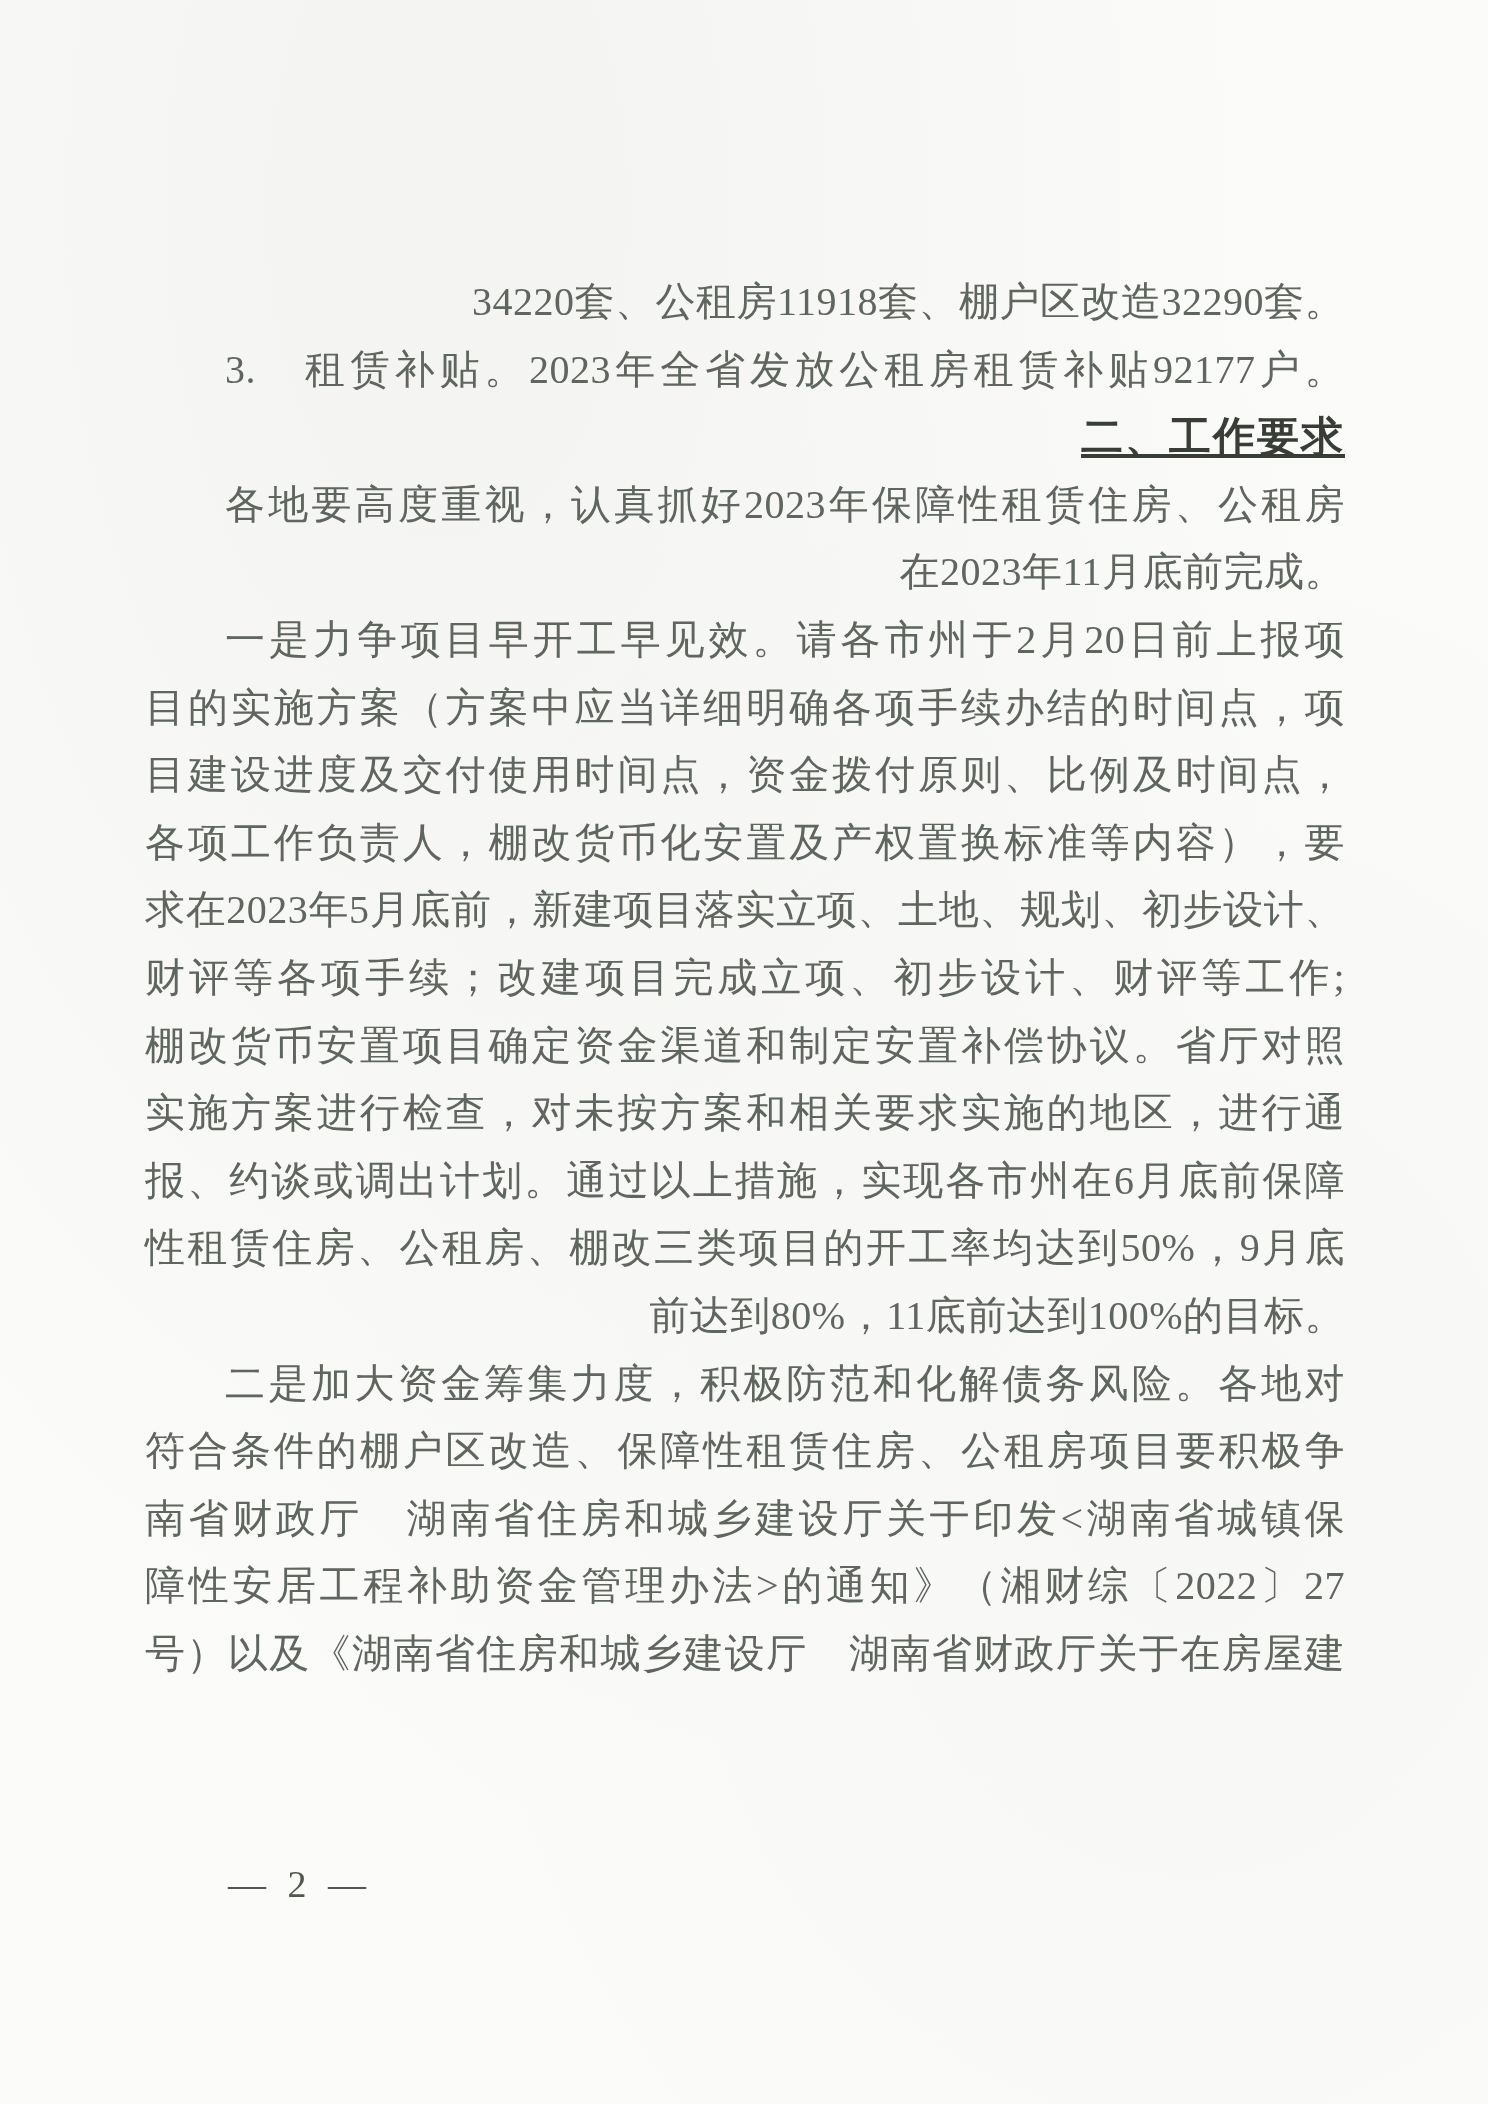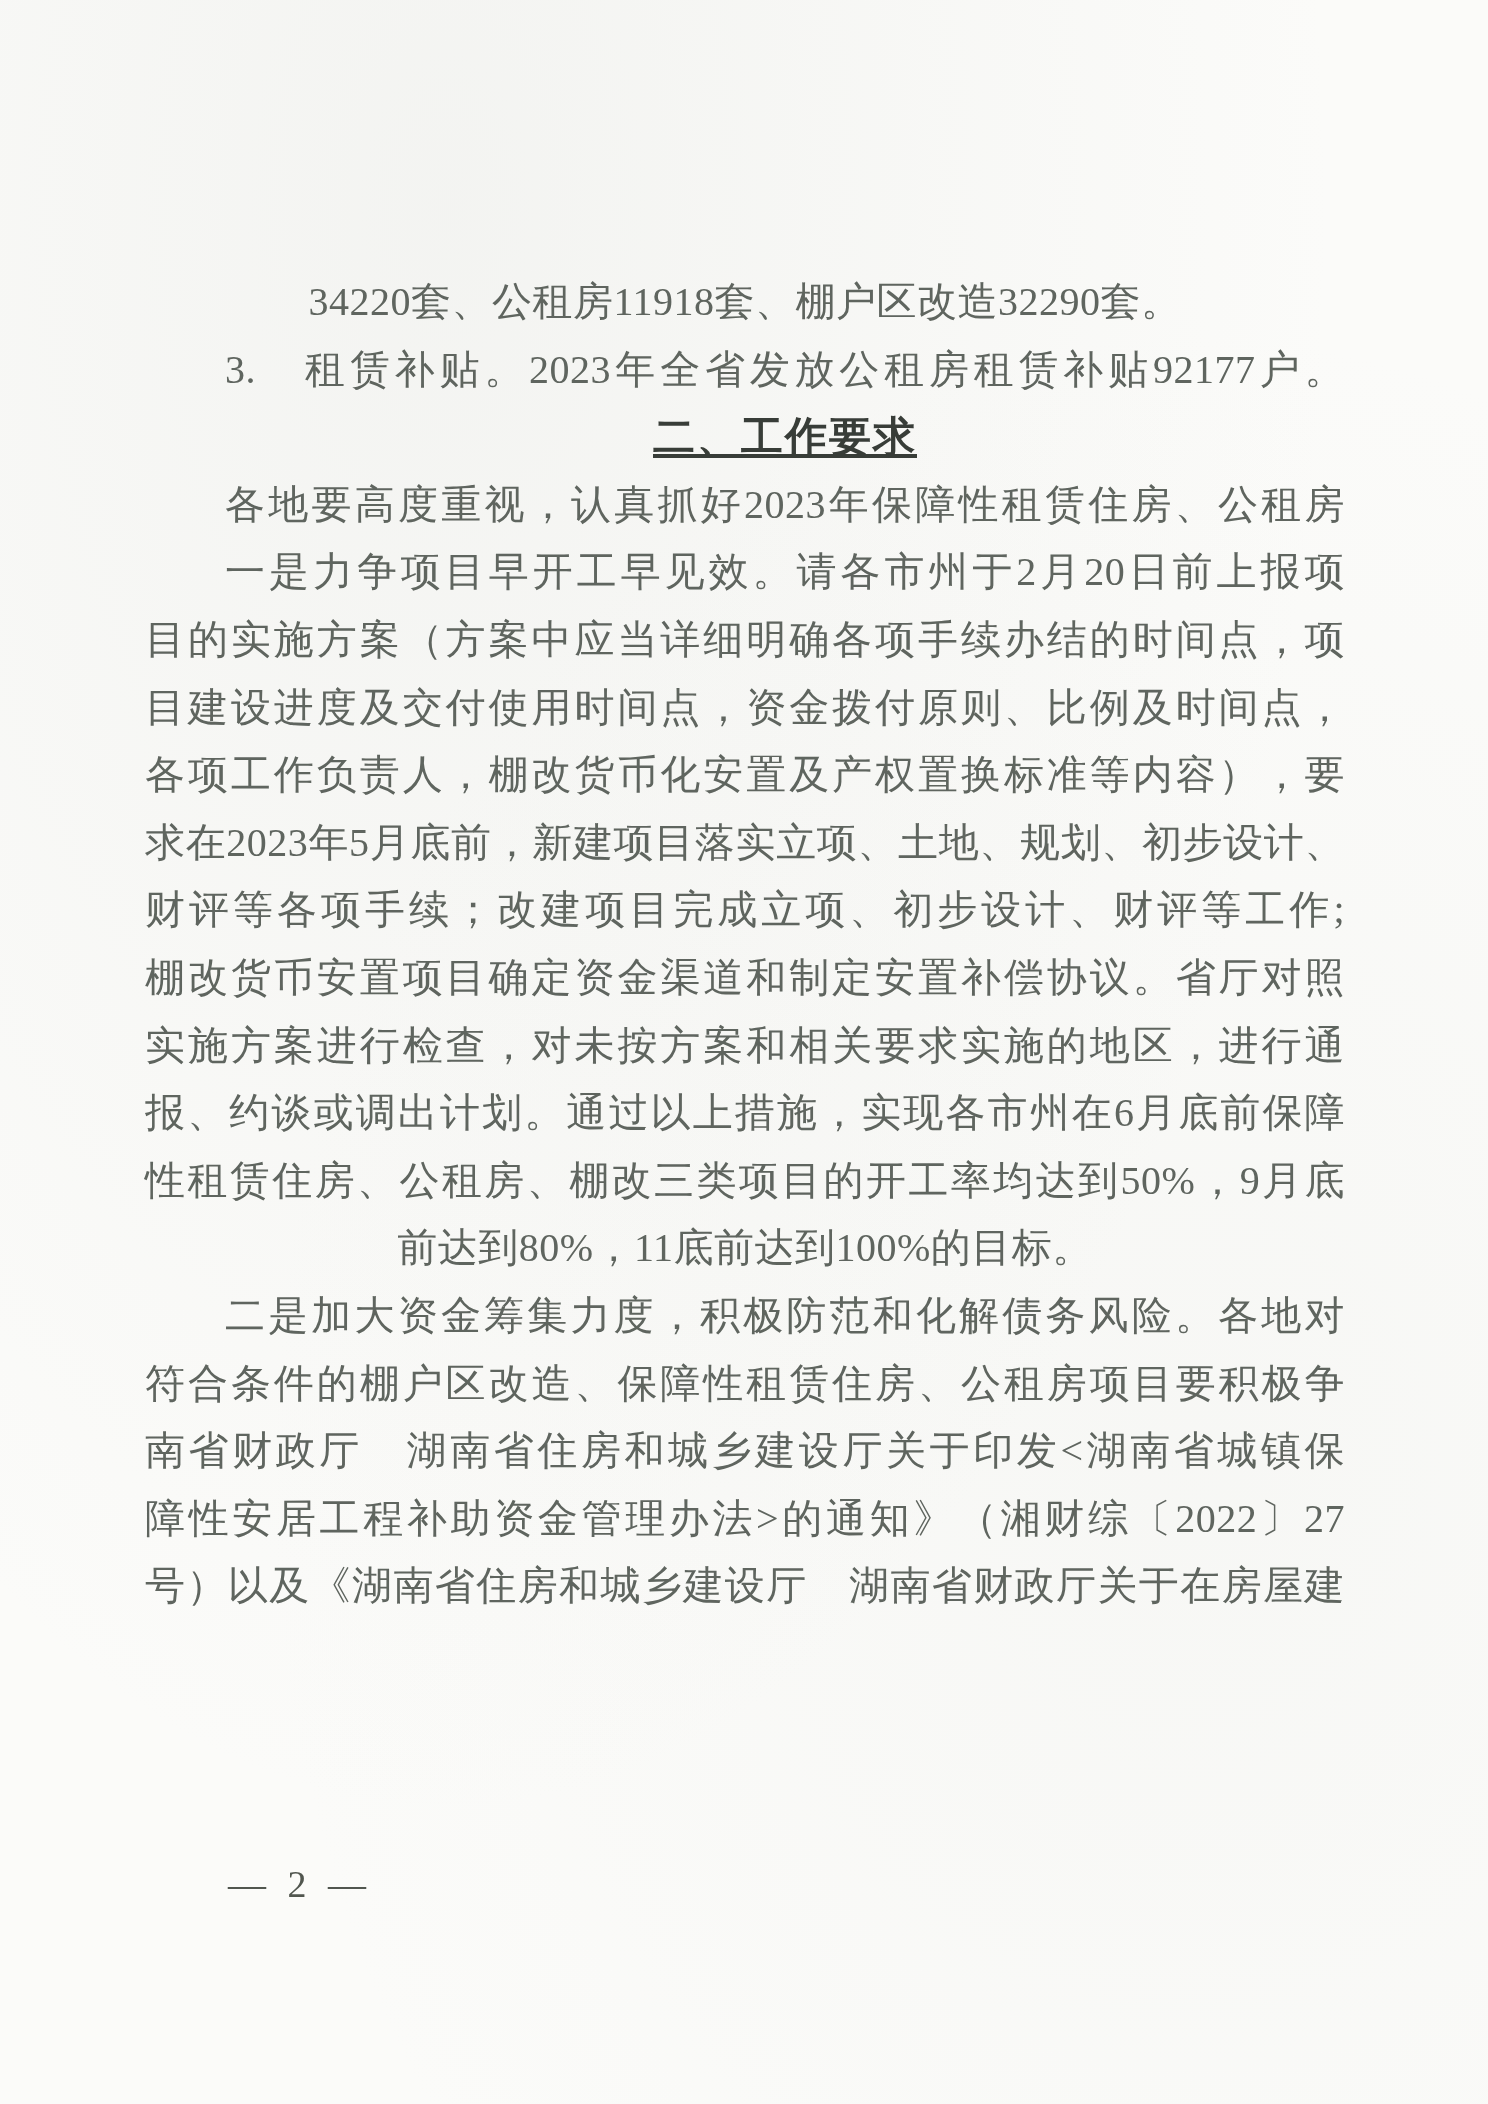--- a/index.html
+++ b/index.html
@@ -33,21 +33,21 @@
     top: 268px;
     width: 1200px;
   }
   .line {
     height: 67.6px;
     line-height: 67.6px;
     font-size: 40px;
     color: #5f655f;
     letter-spacing: 0.5px;
     white-space: nowrap;
-    text-align: center;
+    text-align: right;
   }
   .line.justify {
     white-space: normal;
     text-align: justify;
     text-align-last: justify;
   }
   .line.indent {
     padding-left: 80px;
   }
   .line.heading {
@@ -70,20 +70,21 @@
 </style>
 </head>
 <body>
 
 <div class="paper">
   <div class="content" id="document-body">
       <div class="line">34220套、公租房11918套、棚户区改造32290套。</div>
       <div class="line justify indent">3.　租赁补贴。2023年全省发放公租房租赁补贴92177户。</div>
       <div class="line indent heading">二、工作要求</div>
       <div class="line justify indent">各地要高度重视，认真抓好2023年保障性租赁住房、公租房</div>
+      <div class="line">在2023年11月底前完成。</div>
       <div class="line justify indent">一是力争项目早开工早见效。请各市州于2月20日前上报项</div>
       <div class="line justify">目的实施方案（方案中应当详细明确各项手续办结的时间点，项</div>
       <div class="line justify">目建设进度及交付使用时间点，资金拨付原则、比例及时间点，</div>
       <div class="line justify">各项工作负责人，棚改货币化安置及产权置换标准等内容），要</div>
       <div class="line justify">求在2023年5月底前，新建项目落实立项、土地、规划、初步设计、</div>
       <div class="line justify">财评等各项手续；改建项目完成立项、初步设计、财评等工作;</div>
       <div class="line justify">棚改货币安置项目确定资金渠道和制定安置补偿协议。省厅对照</div>
       <div class="line justify">实施方案进行检查，对未按方案和相关要求实施的地区，进行通</div>
       <div class="line justify">报、约谈或调出计划。通过以上措施，实现各市州在6月底前保障</div>
       <div class="line justify">性租赁住房、公租房、棚改三类项目的开工率均达到50%，9月底</div>

